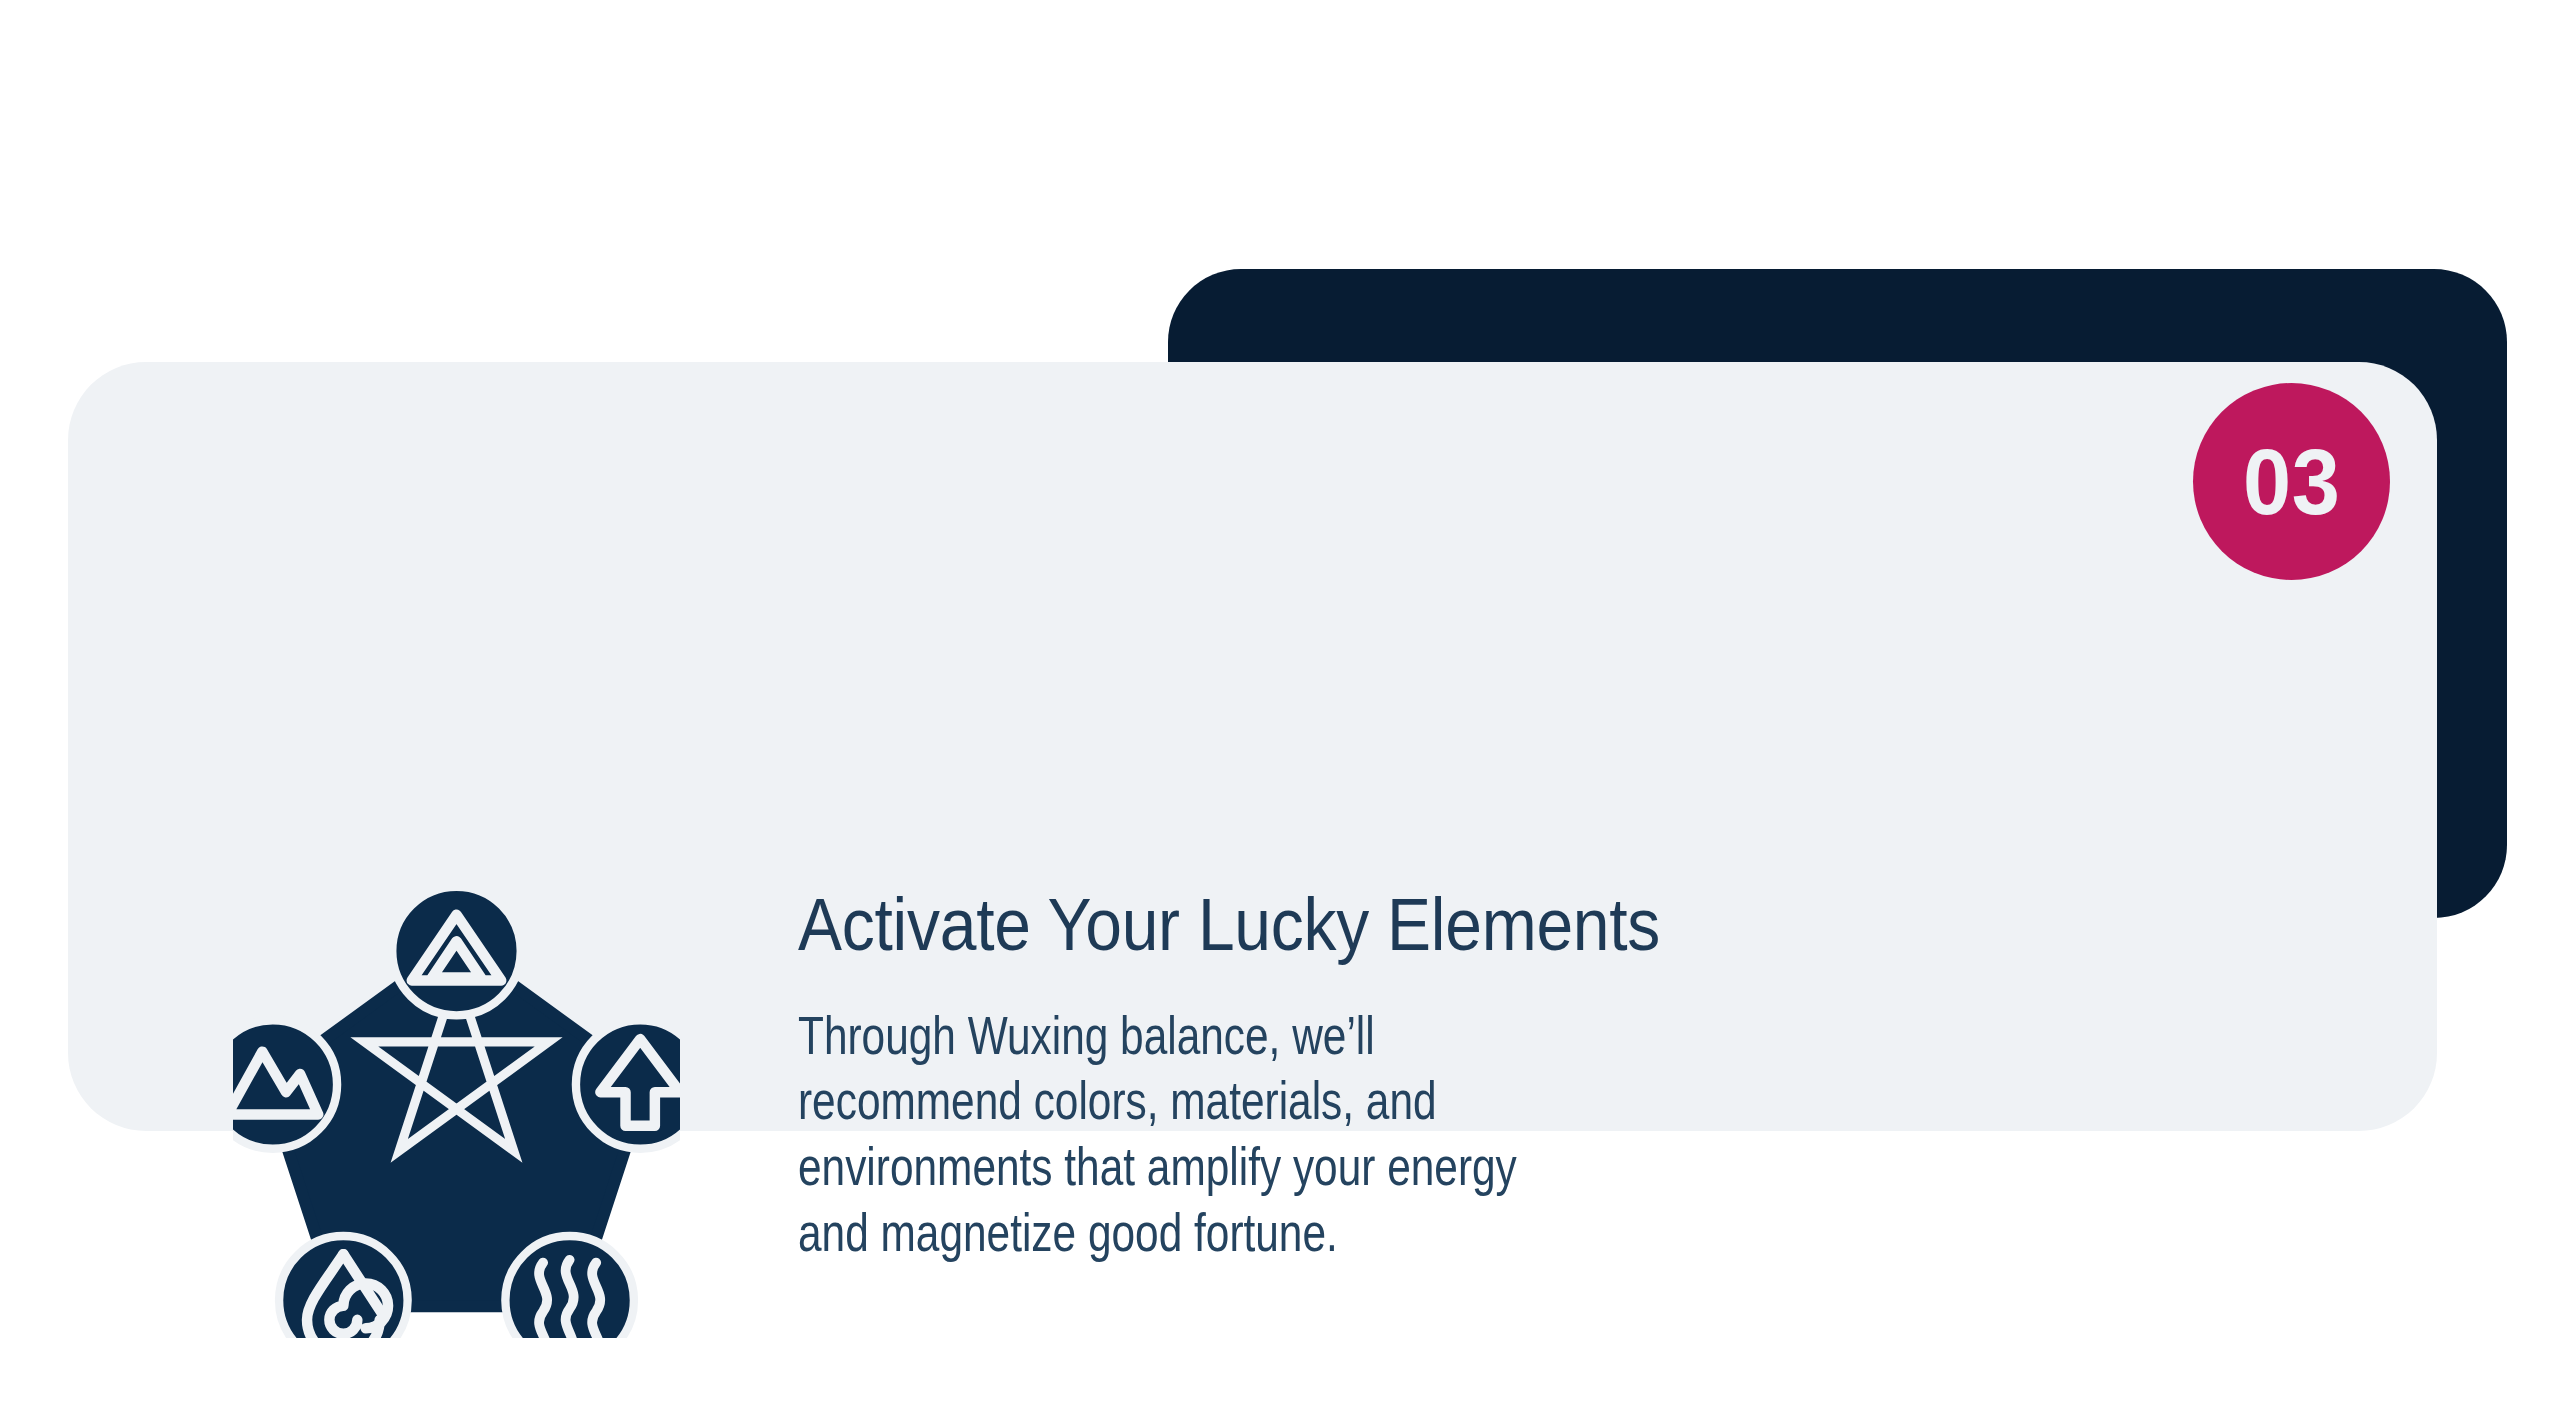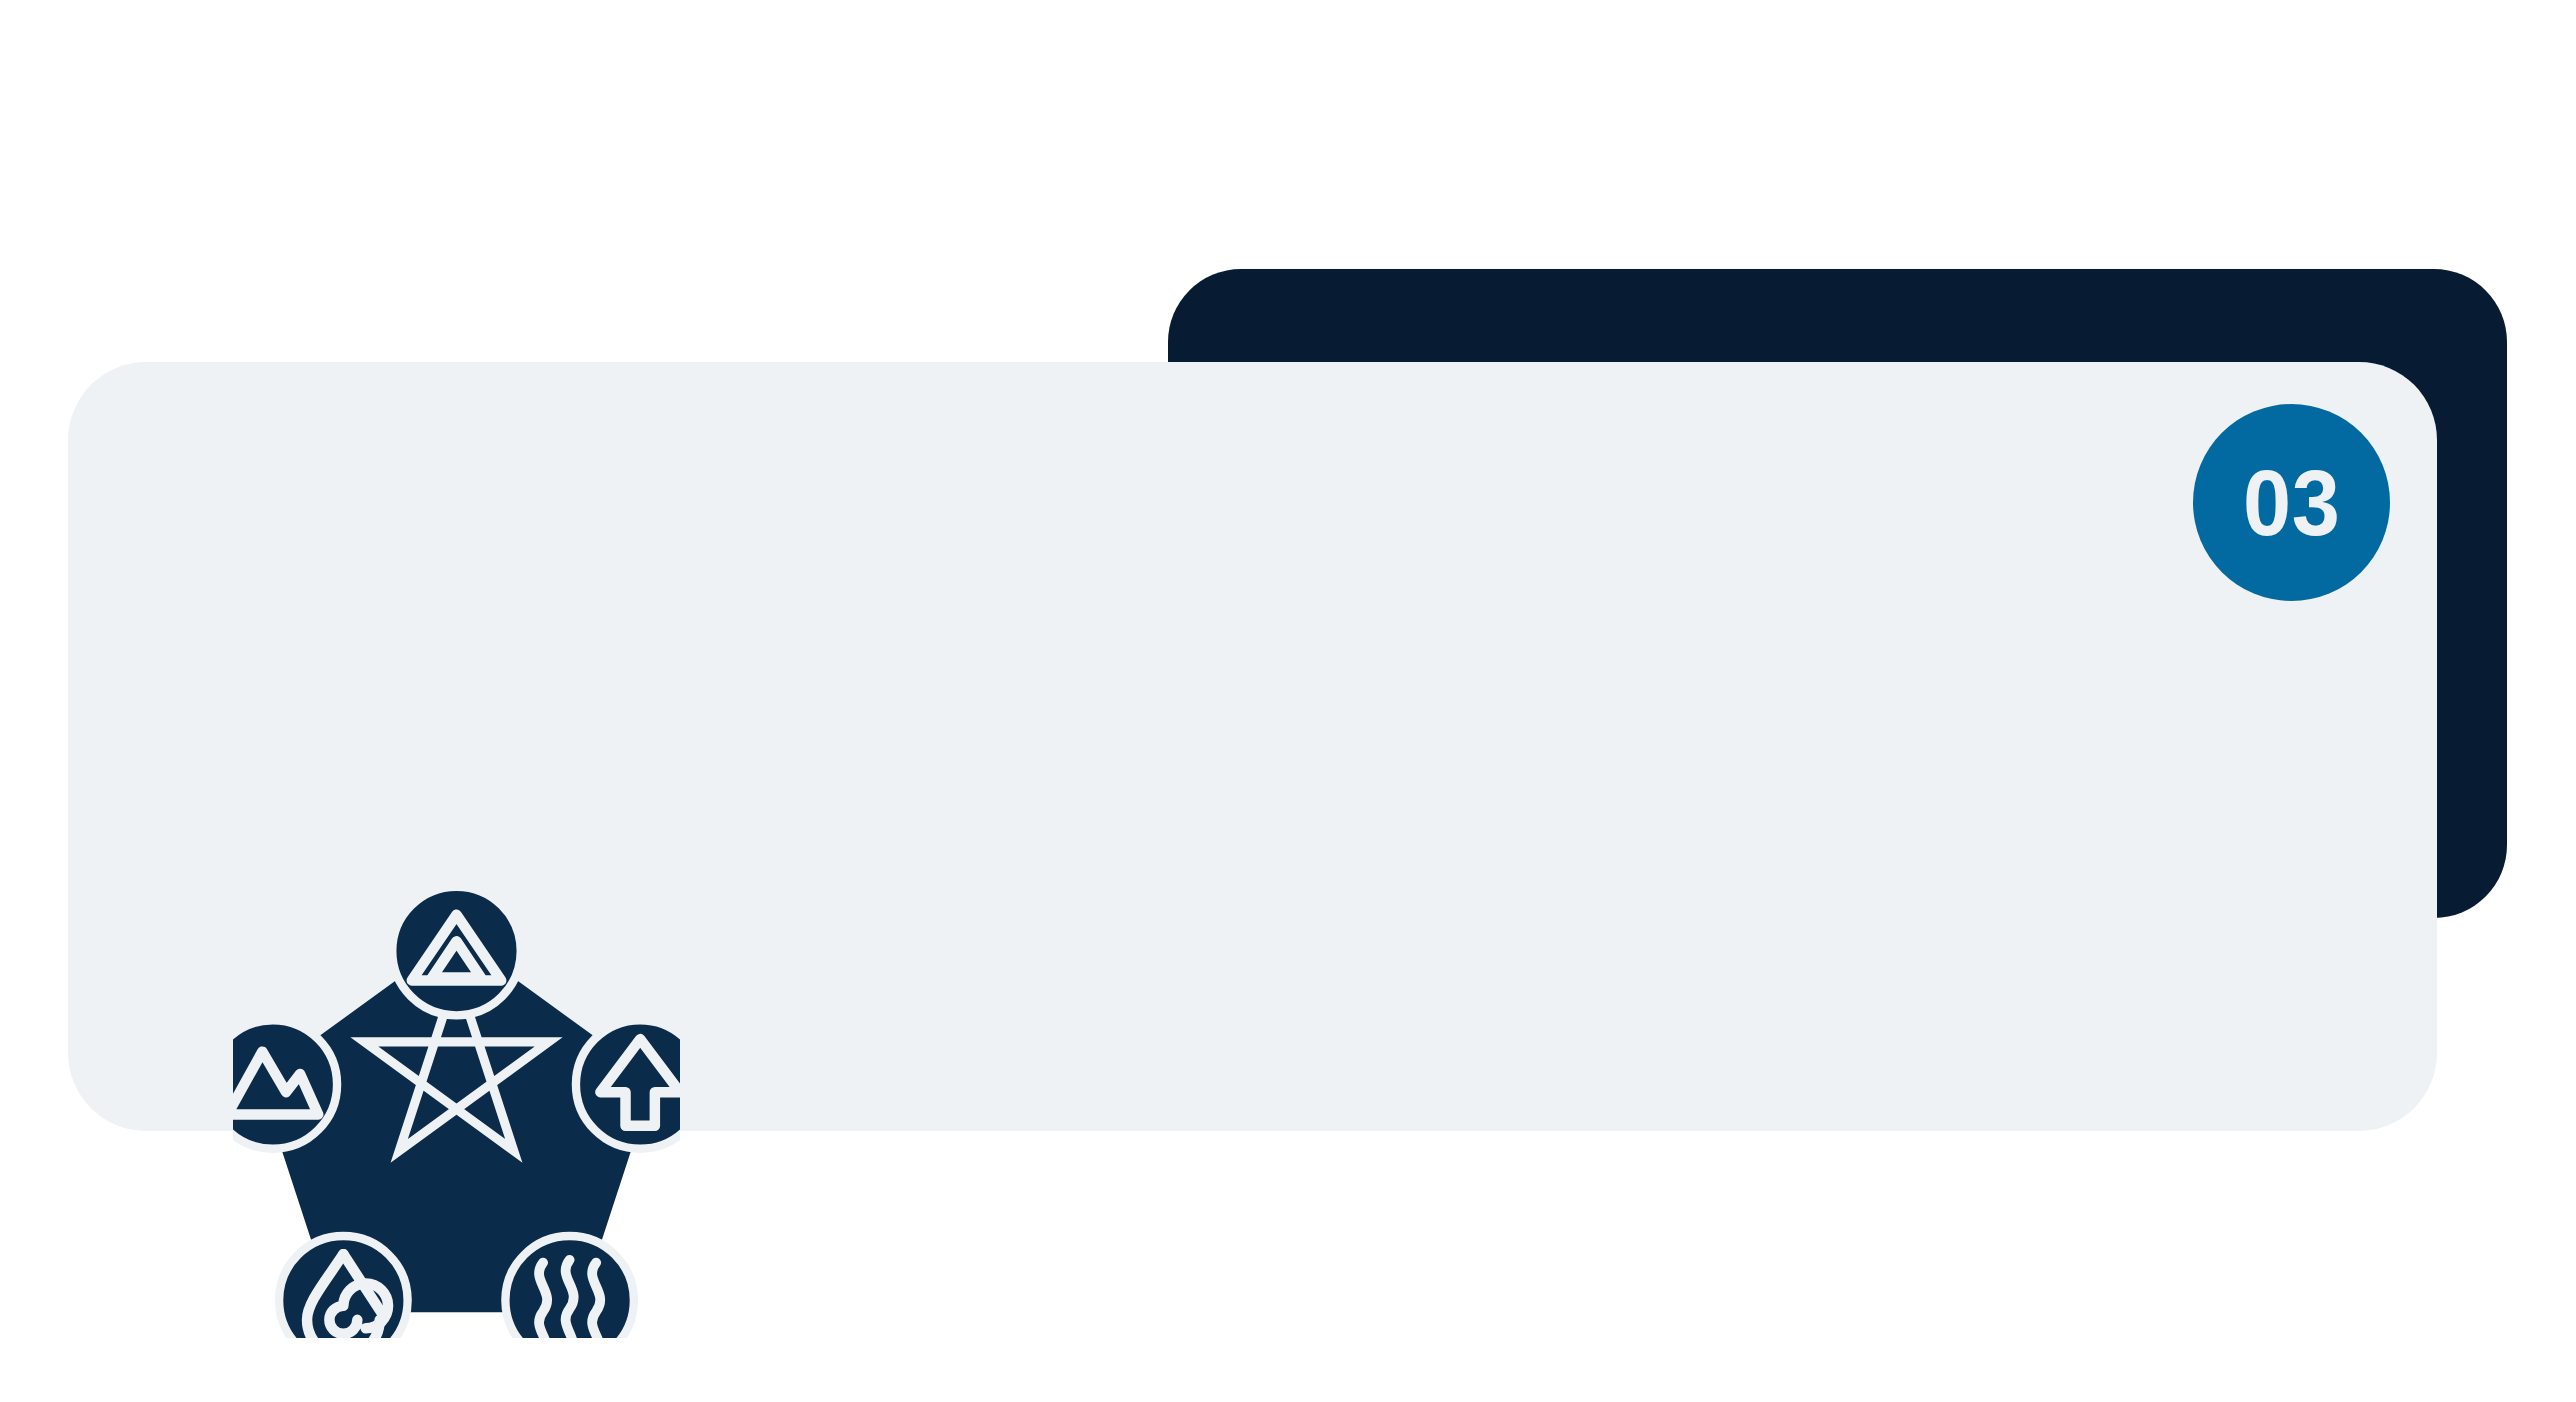--- a/index.html
+++ b/index.html
@@ -87,25 +87,25 @@
     transform: scaleX(0.80);
     transform-origin: left top;
     width: 1146px;
   }
   #card-body .ln { display: block; white-space: nowrap; }
 
   
   #badge {
     position: absolute;
     left: 2193px;
-    top: 404px;
+    top: 383px;
     width: 197px;
     height: 197px;
     border-radius: 50%;
-    background: #0369a1;
+    background: #be185d;
     display: flex;
     align-items: center;
     justify-content: center;
   }
   #badge-num {
     font-family: "Liberation Sans Narrow", "Liberation Sans", sans-serif;
     font-size: 92px;
     font-weight: 700;
     color: #EFF2F5;
     letter-spacing: 0.7px;
@@ -171,20 +171,30 @@
           <circle cx="482" cy="586" r="92" fill="#0B2B4A" stroke="#EFF2F5" stroke-width="12"></circle>
           <g fill="none" stroke="#EFF2F5" stroke-width="14" stroke-linecap="round">
             <path d="M444 532 c-20 26 20 42 0 70 c-20 26 20 42 0 70"></path>
             <path d="M482 528 c-20 26 20 42 0 70 c-20 26 20 42 0 74"></path>
             <path d="M520 532 c-20 26 20 42 0 70 c-20 26 20 42 0 70"></path>
           </g>
         </g>
       </svg>
     </div>
 
+    <div id="text-block">
+      <h1 id="card-title">Activate Your Lucky Elements</h1>
+
+      <p id="card-body">
+        <span class="ln">Through Wuxing balance, we’ll</span>
+        <span class="ln">recommend colors, materials, and</span>
+        <span class="ln">environments that amplify your energy</span>
+        <span class="ln">and magnetize good fortune.</span>
+      </p>
+    </div>
 
   </div>
 
   <div id="badge">
     <span id="badge-num">03</span>
   </div>
 
 </div>
 
 

